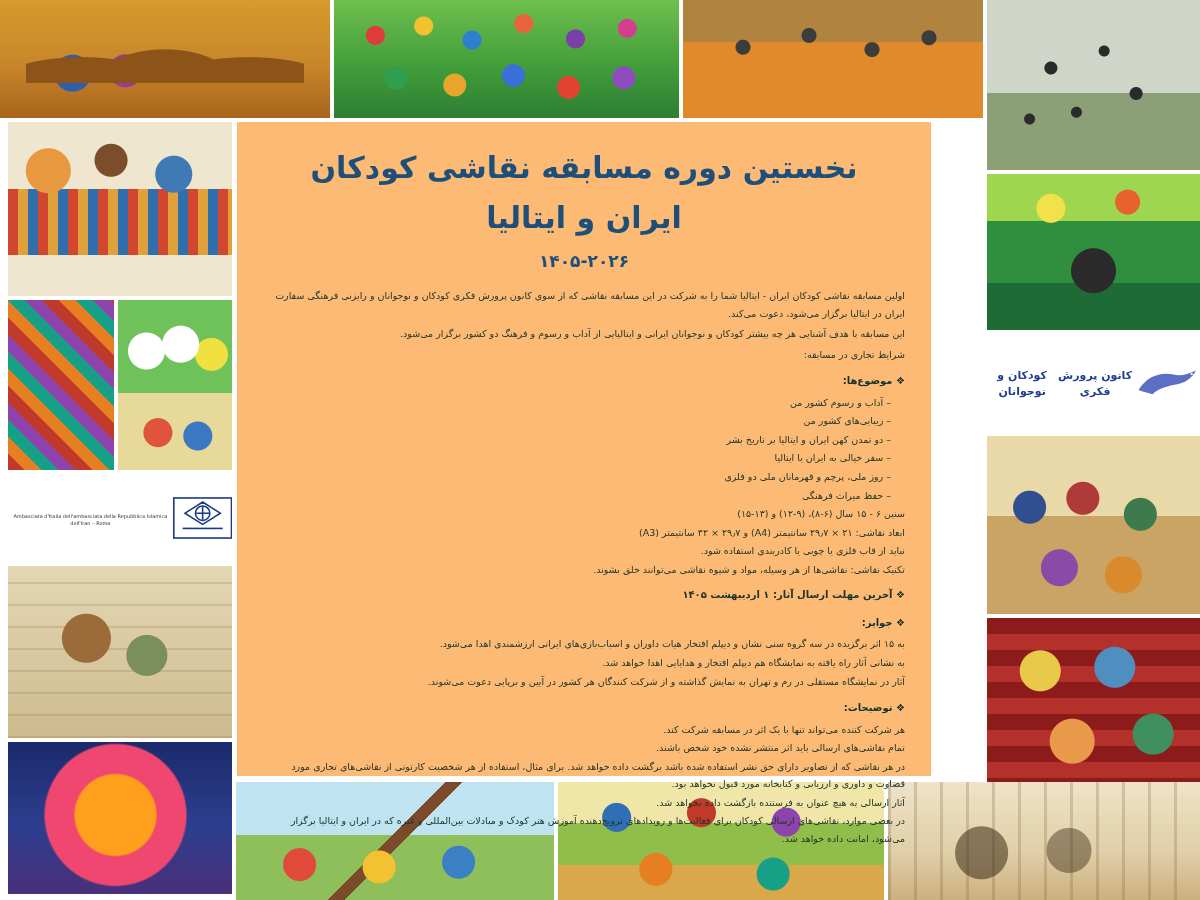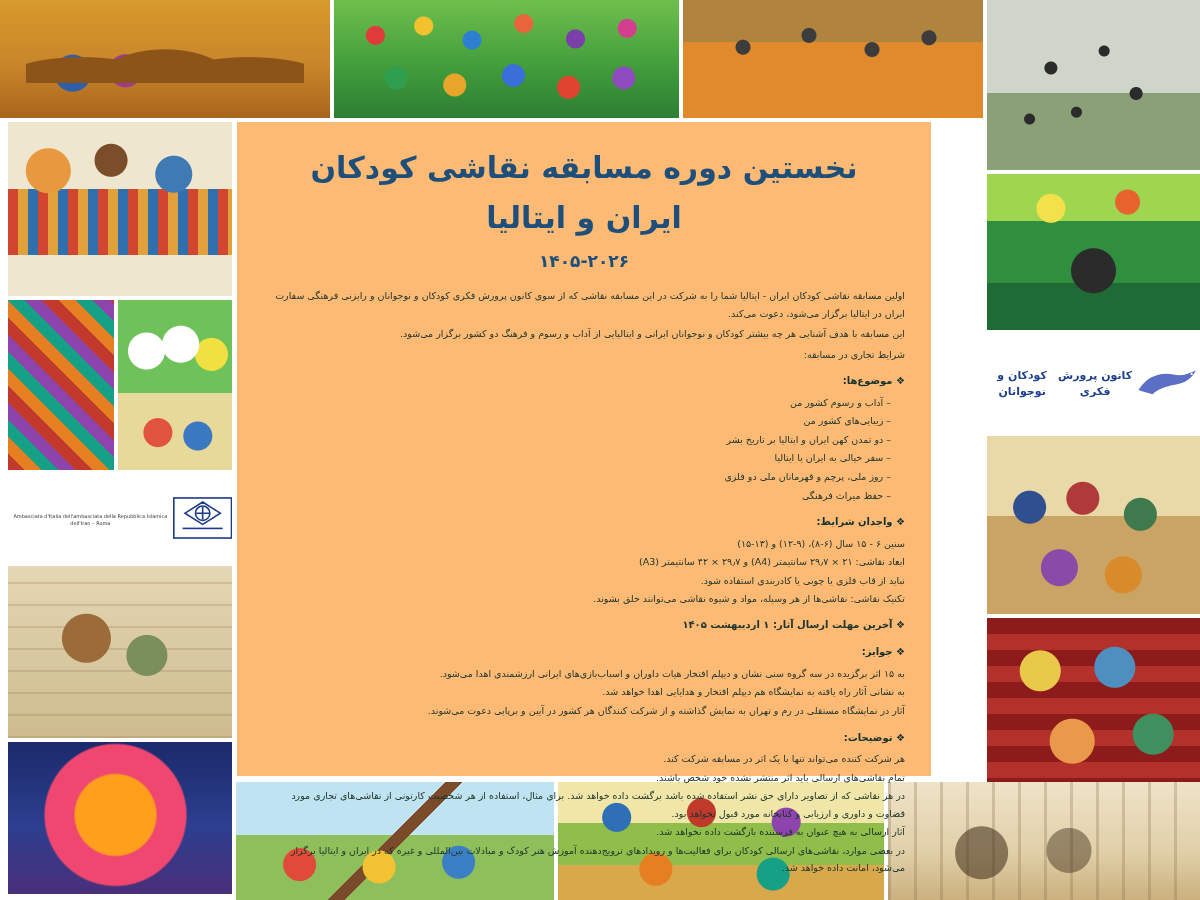--- a/index.html
+++ b/index.html
@@ -424,21 +424,20 @@
       <div class="section-head">❖ موضوع‌ها:</div>
       <ul class="bullets">
         <li>آداب و رسوم کشور من</li>
         <li>زیبایی‌های کشور من</li>
         <li>دو تمدن کهن ایران و ایتالیا بر تاریخ بشر</li>
         <li>سفر خیالی به ایران یا ایتالیا</li>
         <li>روز ملی، پرچم و قهرمانان ملی دو فلزی</li>
         <li>حفظ میراث فرهنگی</li>
       </ul>
 
-      <div class="section-head">❖ واجدان شرایط:</div>
       <ul class="plain-list">
         <li class="center-line">سنین ۶ - ۱۵ سال (۶-۸)، (۹-۱۲) و (۱۳-۱۵)</li>
         <li class="center-line">ابعاد نقاشی: ۲۱ × ۲۹٫۷ سانتیمتر (A4) و ۲۹٫۷ × ۴۲ سانتیمتر (A3)</li>
         <li class="center-line">نباید از قاب فلزی یا چوبی یا کادربندی استفاده شود.</li>
         <li class="center-line">تکنیک نقاشی: نقاشی‌ها از هر وسیله، مواد و شیوه نقاشی می‌توانند خلق بشوند.</li>
       </ul>
 
       <div class="deadline">❖ آخرین مهلت ارسال آثار: ۱ اردیبهشت ۱۴۰۵</div>
 
       <div class="section-head">❖ جوایز:</div>

